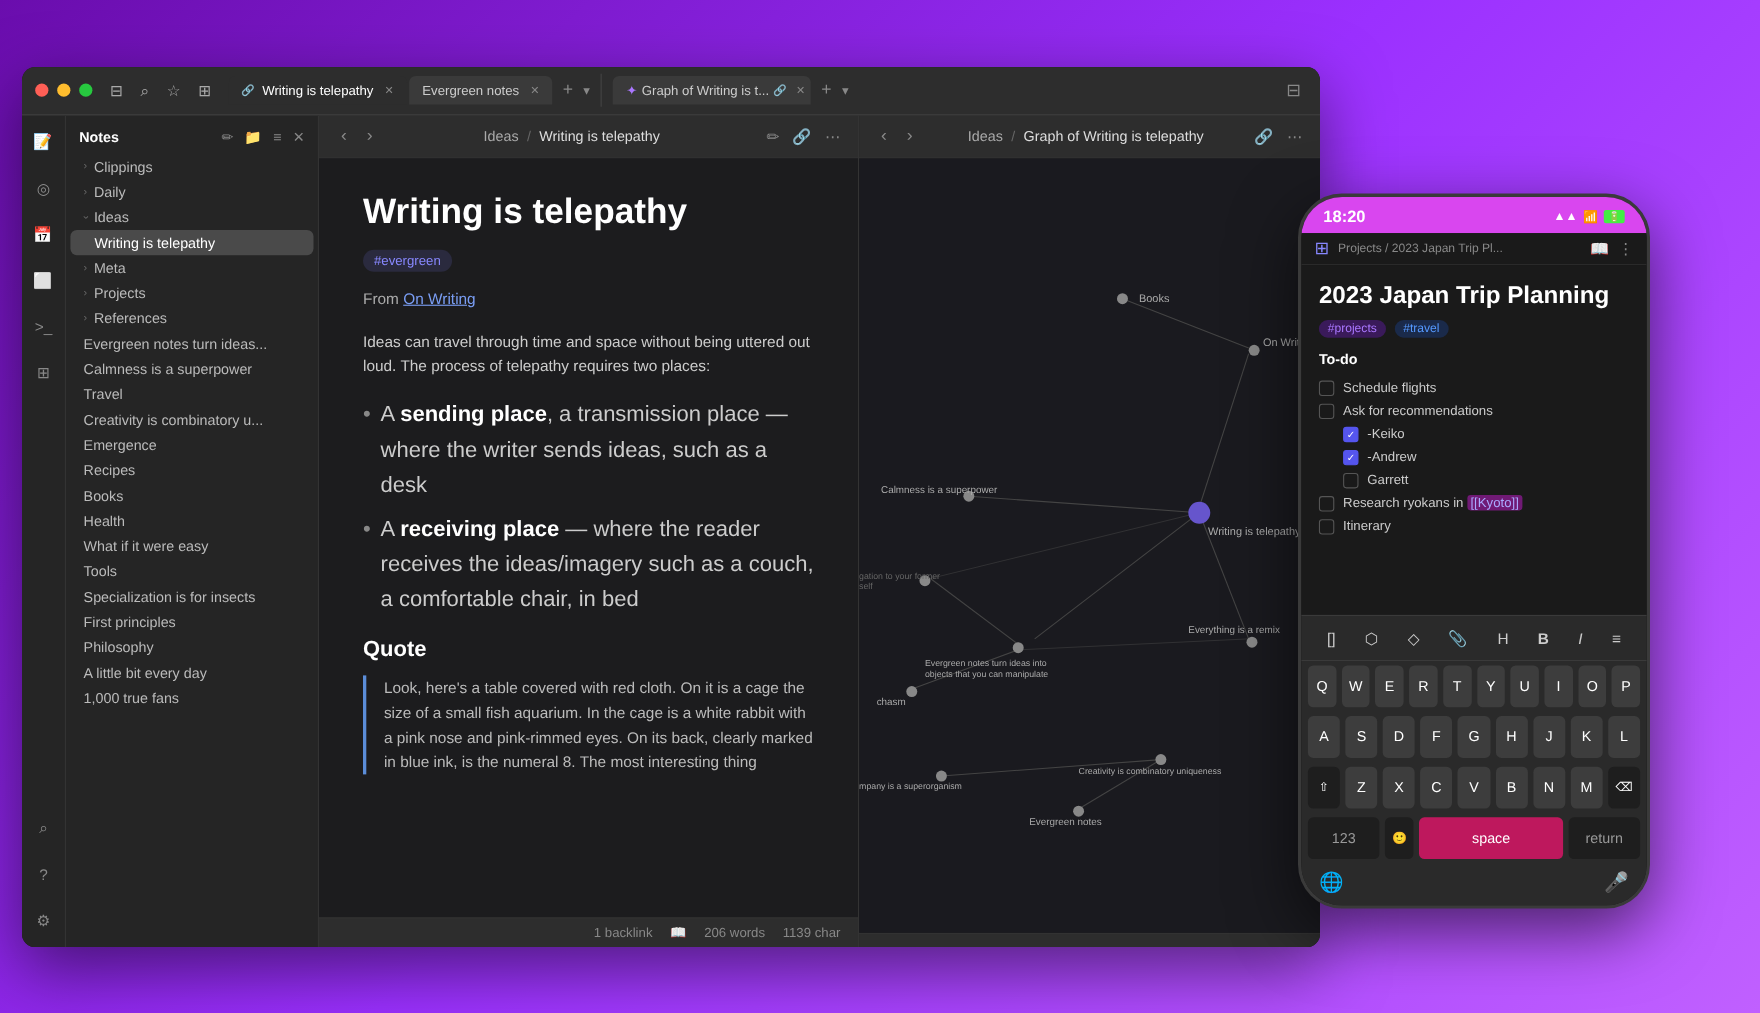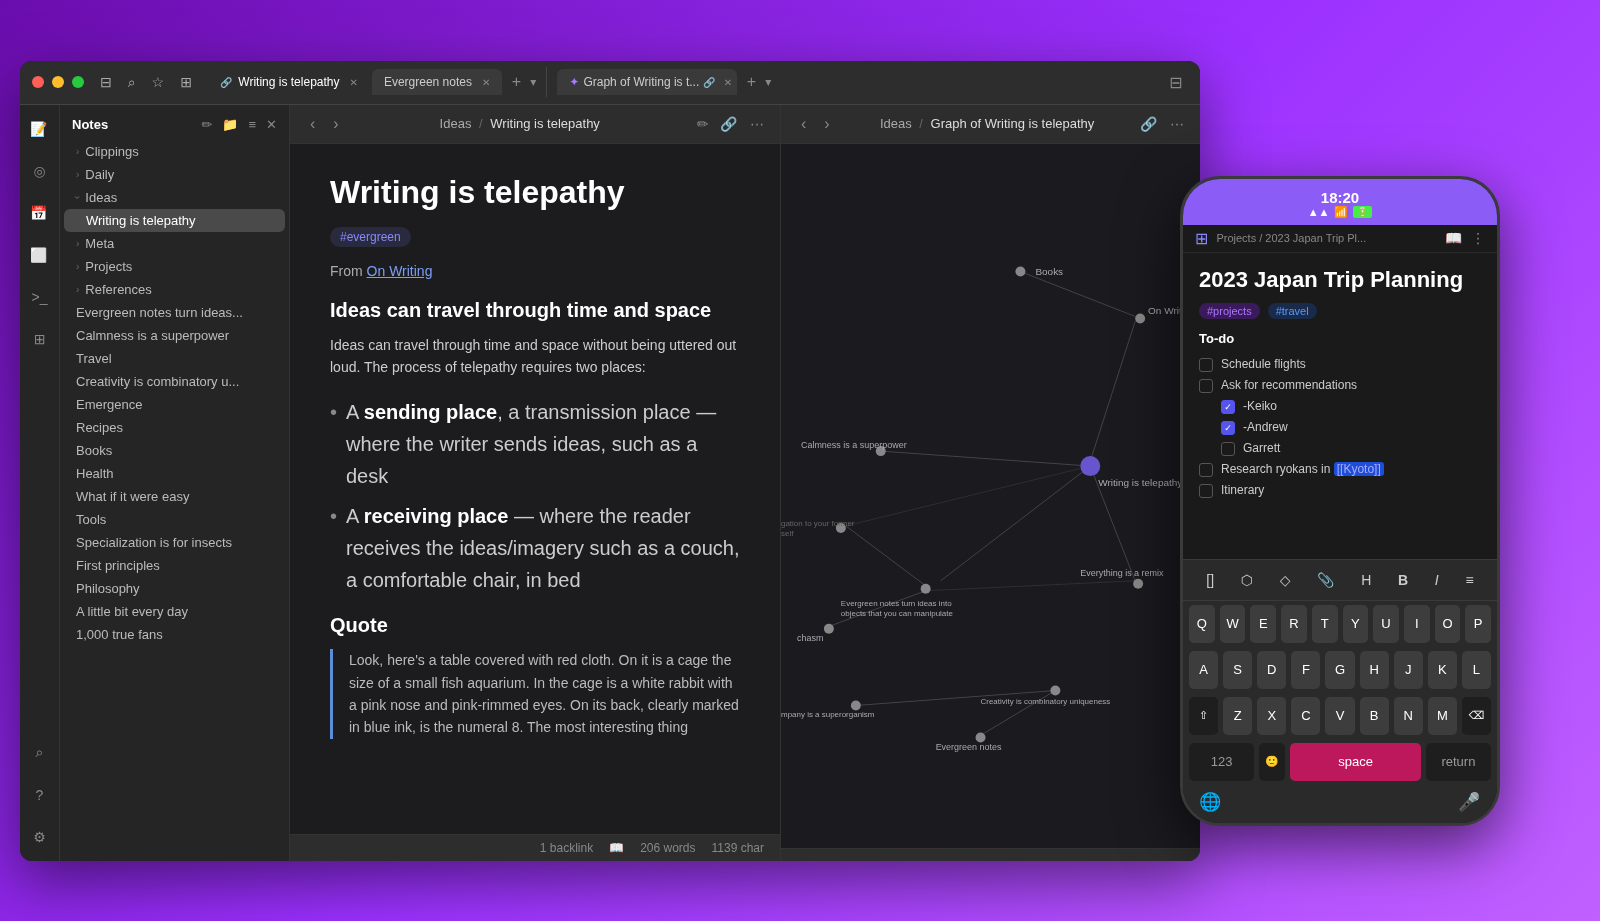--- a/index.html
+++ b/index.html
@@ -382,22 +382,21 @@
       box-shadow: 0 20px 60px rgba(0,0,0,0.6);
       position: relative;
       z-index: 10;
     }
 
     .phone-status-bar {
       display: flex;
       align-items: center;
       justify-content: space-between;
       padding: 10px 20px 6px;
-      background: #8b5cf6;
-      flex-direction: column;
+      background: #d946ef;
     }
     .phone-time {
       font-size: 15px;
       font-weight: 600;
       color: #fff;
     }
     .phone-status-icons {
       display: flex;
       align-items: center;
       gap: 5px;
@@ -498,21 +497,21 @@
     }
     .phone-checkbox.checked::after {
       content: '✓';
       color: #fff;
       font-size: 9px;
     }
     .phone-sub-item {
       padding-left: 22px;
     }
     .phone-highlight {
-      background: #1d4ed8;
+      background: #701a75;
       border-radius: 3px;
       padding: 0 3px;
       color: #aaaaff;
     }
 
     .phone-keyboard {
       background: #2a2a2a;
       border-top: 1px solid #3a3a3a;
       flex-shrink: 0;
     }
@@ -746,21 +745,20 @@
         </div>
       </div>
 
       <div class="pane-content">
         <div class="note-title">Writing is telepathy</div>
         <div class="tag-badge">#evergreen</div>
         <div class="from-line">
           <span>From</span>
           <a href="#">On Writing</a>
         </div>
-        <div class="note-h2">Ideas can travel through time and space</div>
         <p class="note-p">Ideas can travel through time and space without being uttered out loud. The process of telepathy requires two places:</p>
         <ul class="note-ul">
           <li>A <strong>sending place</strong>, a transmission place — where the writer sends ideas, such as a desk</li>
           <li>A <strong>receiving place</strong> — where the reader receives the ideas/imagery such as a couch, a comfortable chair, in bed</li>
         </ul>
         <div class="note-h2">Quote</div>
         <div class="quote-block">
           <p>Look, here's a table covered with red cloth. On it is a cage the size of a small fish aquarium. In the cage is a white rabbit with a pink nose and pink-rimmed eyes. On its back, clearly marked in blue ink, is the numeral 8. The most interesting thing</p>
         </div>
       </div>

